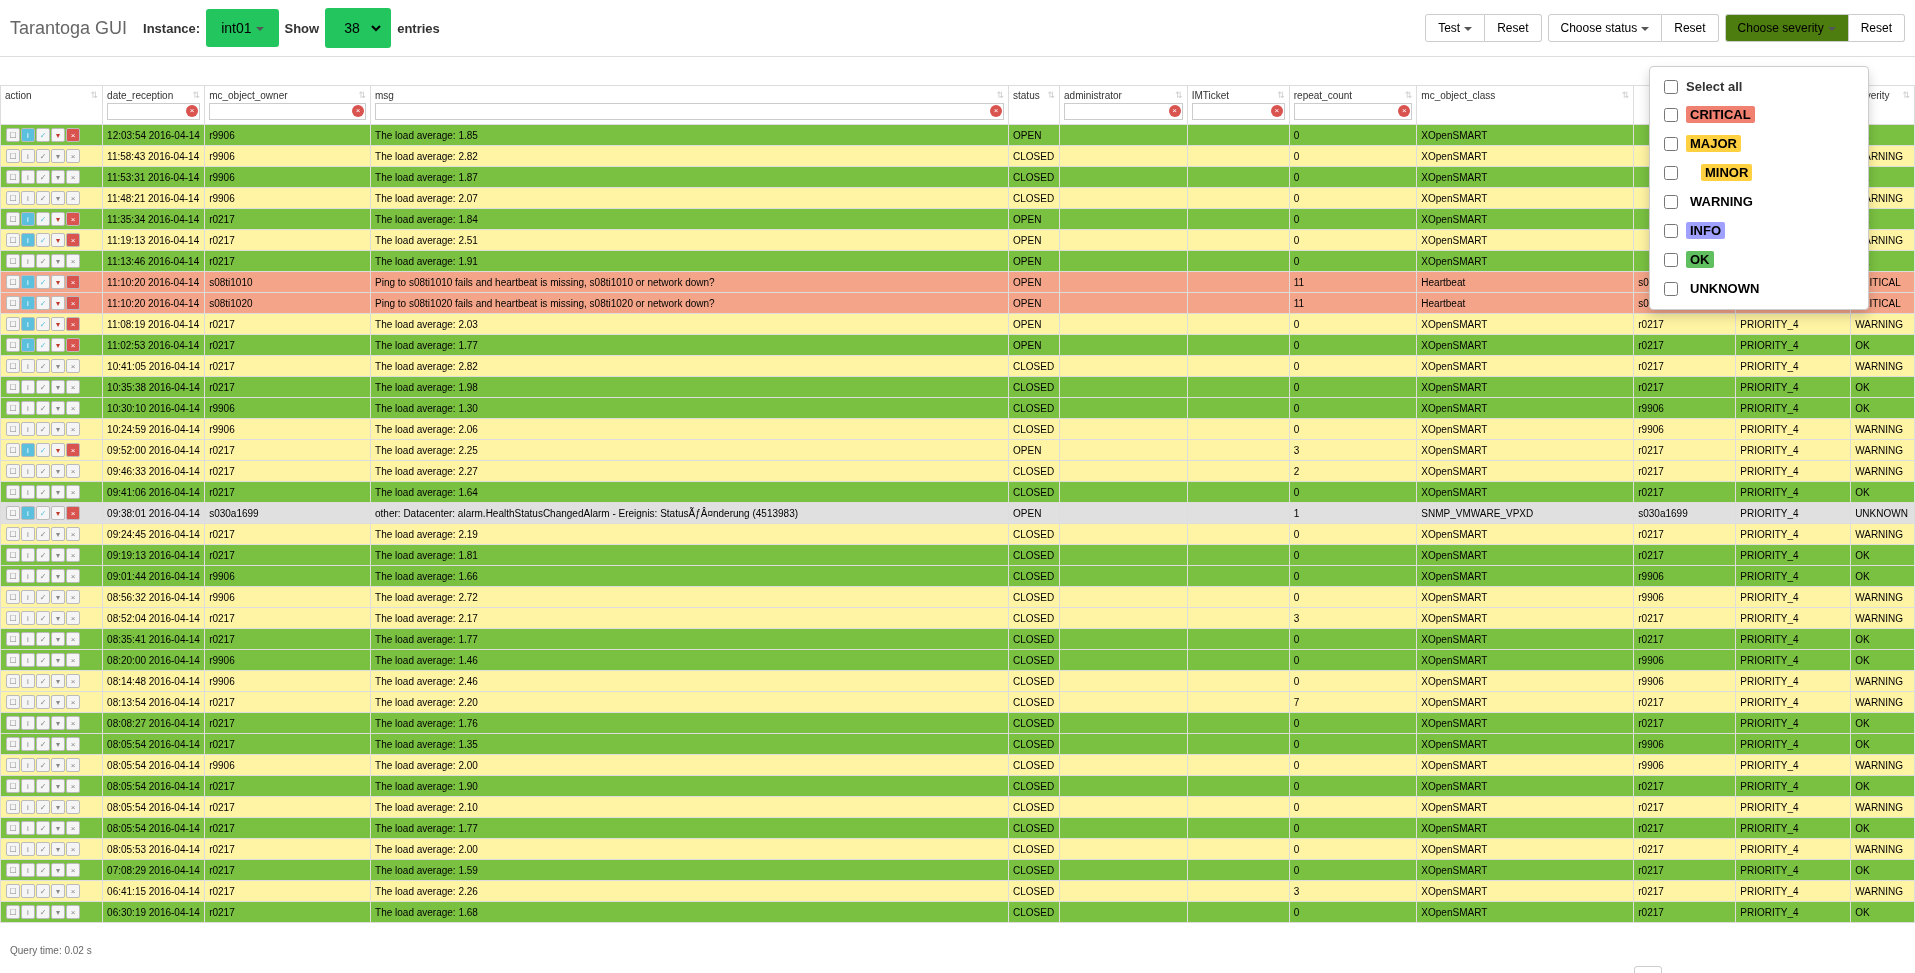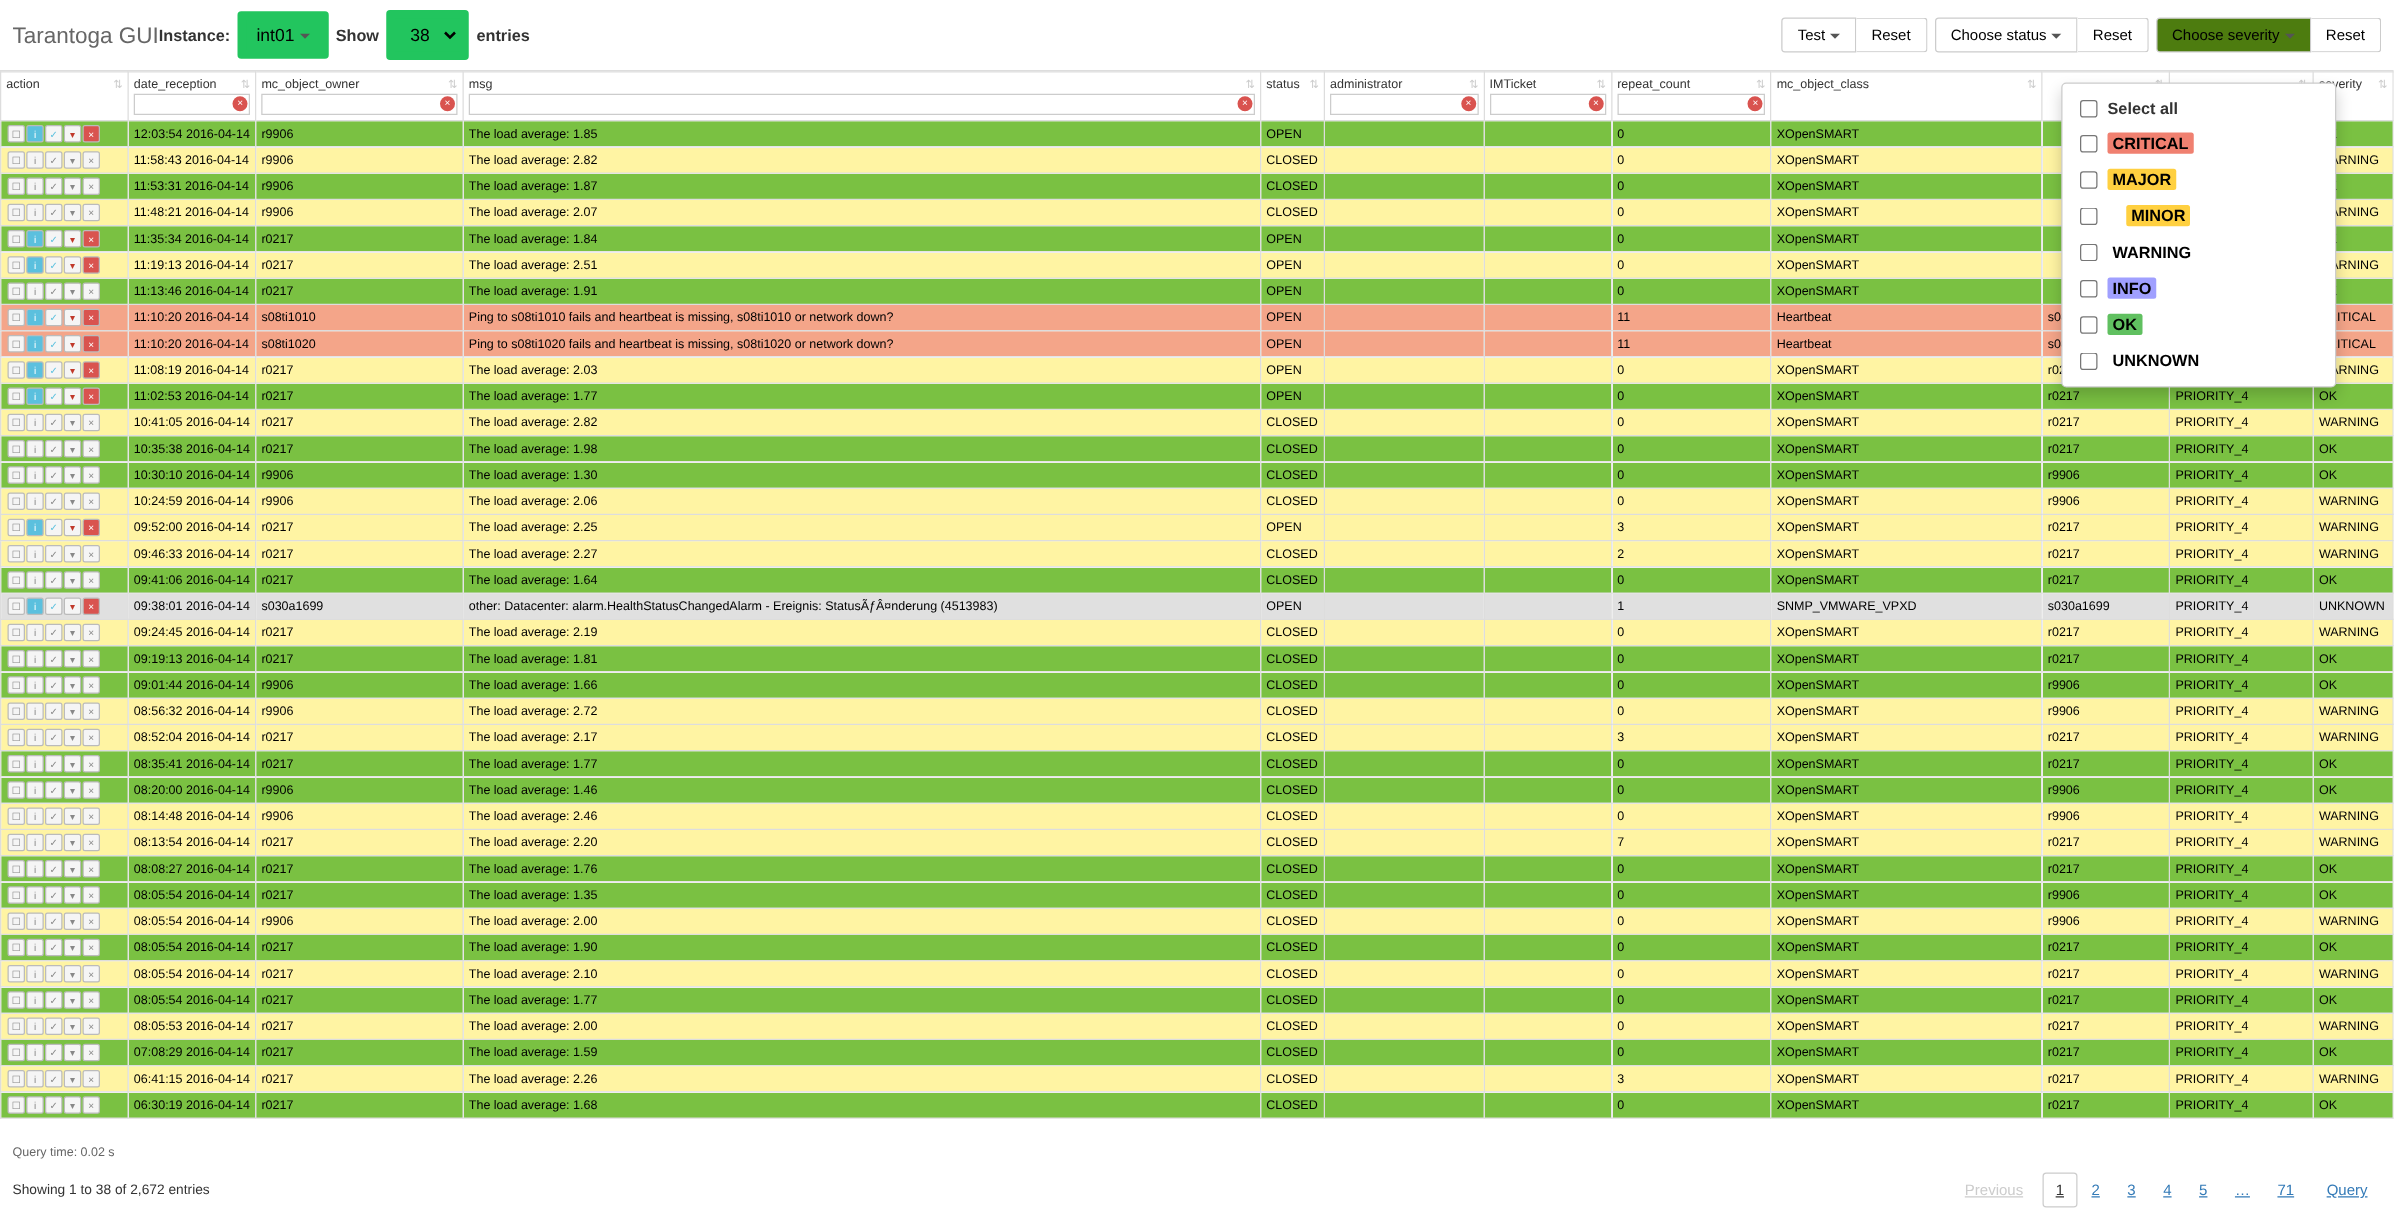--- a/index.html
+++ b/index.html
@@ -1,18 +1,18 @@
 <!DOCTYPE html>
 <html><head>
 <meta charset="utf-8">
 <style>
 * { box-sizing: border-box; margin: 0; padding: 0; }
 body { font-family: Arial, sans-serif; font-size: 11px; background: #fff; color: #333; }
 .header { display: flex; align-items: center; padding: 8px 10px; border-bottom: 1px solid #ddd; }
-.app-title { font-size: 18px; color: #666; }
+.app-title { font-size: 18px; color: #666; margin-right: 16px; }
 .instance-label { font-weight: bold; margin-right: 6px; font-size: 13px;}
 .instance-select, .entries-select { border: 7px solid #22c55e; padding: 4px 8px; background: #22c55e; border-radius: 3px; font-size: 14px; }
 .show-label, .entries-label { margin: 0 6px; font-weight: bold; font-size: 13px; }
 .header-right { margin-left: auto; display: flex; gap: 6px; align-items: center; position: relative; }
 .btn { border: 1px solid #ccc; background: #fff; padding: 6px 12px; border-radius: 3px; cursor: pointer; font-size: 12px; }
 .btn-group { display: inline-flex; }
 .btn-group .btn:first-child { border-top-right-radius: 0; border-bottom-right-radius: 0; }
 .btn-group .btn:last-child { border-top-left-radius: 0; border-bottom-left-radius: 0; border-left: none; }
 .btn.active { background: #4d7c0f; }
 .caret { display: inline-block; width: 0; height: 0; border-left: 4px solid transparent; border-right: 4px solid transparent; border-top: 4px solid #555; margin-left: 4px; vertical-align: middle; }
@@ -21,21 +21,21 @@
 .dropdown-item input[type="checkbox"] { width: 14px; height: 14px; }
 .sev-badge { padding: 1px 4px; border-radius: 2px; font-weight: bold; }
 .sev-CRITICAL { background: #f08070; color:#000; }
 .sev-MAJOR { background: #ffd040; color:#000; }
 .sev-MINOR { background: #ffd040; color:#000;margin-left:15px; }
 .sev-WARNING { background: #fff; color:#000; }
 .sev-INFO { background: #a0a0ff; color:#000; }
 .sev-OK { background: #60c060; color:#000; }
 .sev-UNKNOWN { background: #fff; color:#000; }
 
-table { width: 100%; border-collapse: collapse; table-layout: fixed; }
+table { width: 100%; border-collapse: collapse; table-layout: fixed; margin-top: 28px; }
 th, td { border: 1px solid #ddd; padding: 2px 4px; text-align: left; white-space: nowrap; overflow: hidden; text-overflow: ellipsis; font-size: 10px; }
 th { background: #fff; font-weight: normal; color: #333; vertical-align: top; padding: 4px; font-size: 10px;}
 th .th-label { display:block; margin-bottom:2px; }
 th input { width: 100%; border: 1px solid #ccc; padding: 2px; font-size: 10px;}
 .filter-wrap { position: relative; }
 .clear-x { position: absolute; right: 2px; top: 2px; width: 12px; height: 12px; background:#d9534f; border-radius:50%; color:#fff; font-size:8px; line-height:12px; text-align:center; cursor:pointer; }
 .sort-icon { float:right; color:#ccc; font-size:9px; }
 .sort-icon.both::after { content: "⇅"; }
 
 .row-green  { background: #7ac142; color:#000; }

